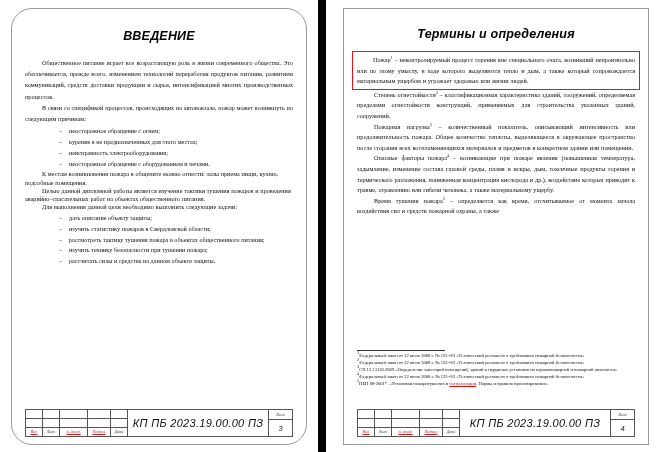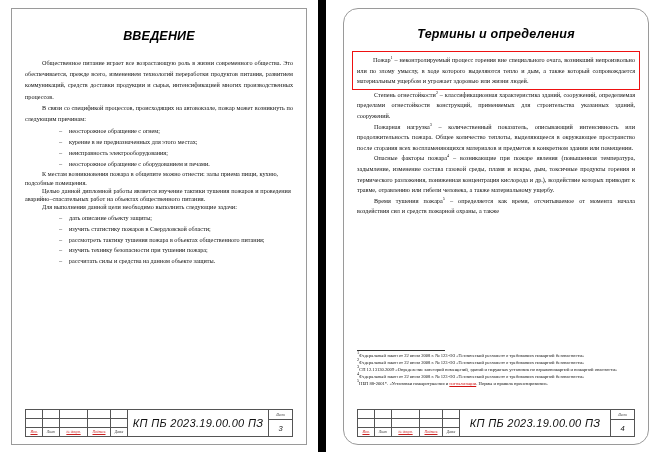--- a/index.html
+++ b/index.html
@@ -33,22 +33,22 @@
     background: #000000;
   }
 
   .page {
     position: absolute;
     background: #ffffff;
     border: 1px solid #9a9a9a;
     box-sizing: border-box;
     overflow: hidden;
   }
-  .page-left  { left: 11px;  top: 8px; width: 296px; height: 437px; }
-  .page-right { left: 343px; top: 8px; width: 306px; height: 437px; border-radius: 15px; }
+  .page-left  { left: 11px;  top: 8px; width: 296px; height: 437px; border-radius: 21px; }
+  .page-right { left: 343px; top: 8px; width: 306px; height: 437px; }
 
   .page-inner {
     position: absolute;
     left: 0; right: 0; top: 0;
     padding: 0 13px;
   }
 
   h1.doc-heading {
     font-family: "Liberation Sans", "DejaVu Sans", sans-serif;
     font-style: italic;

